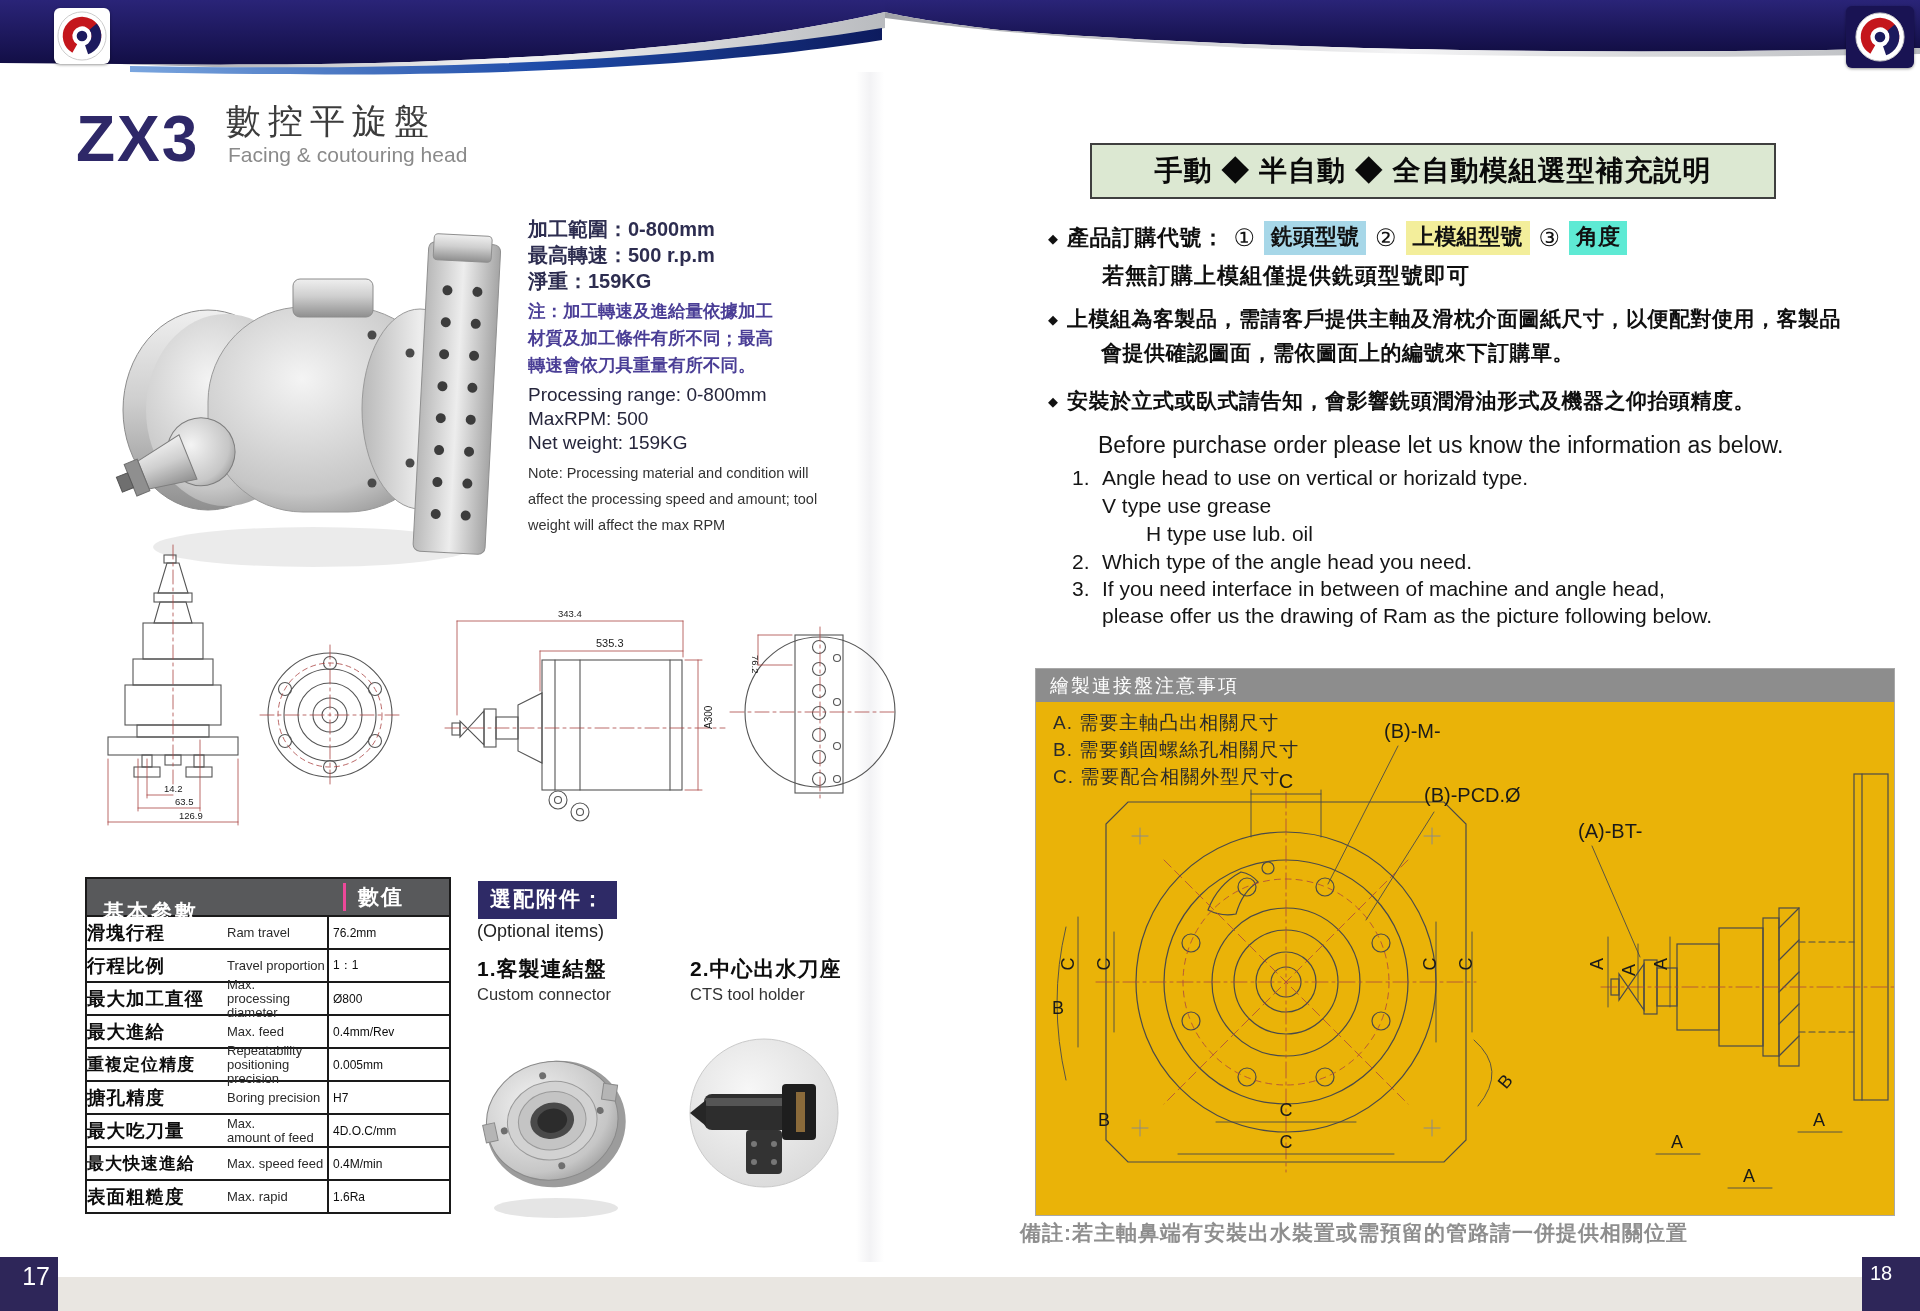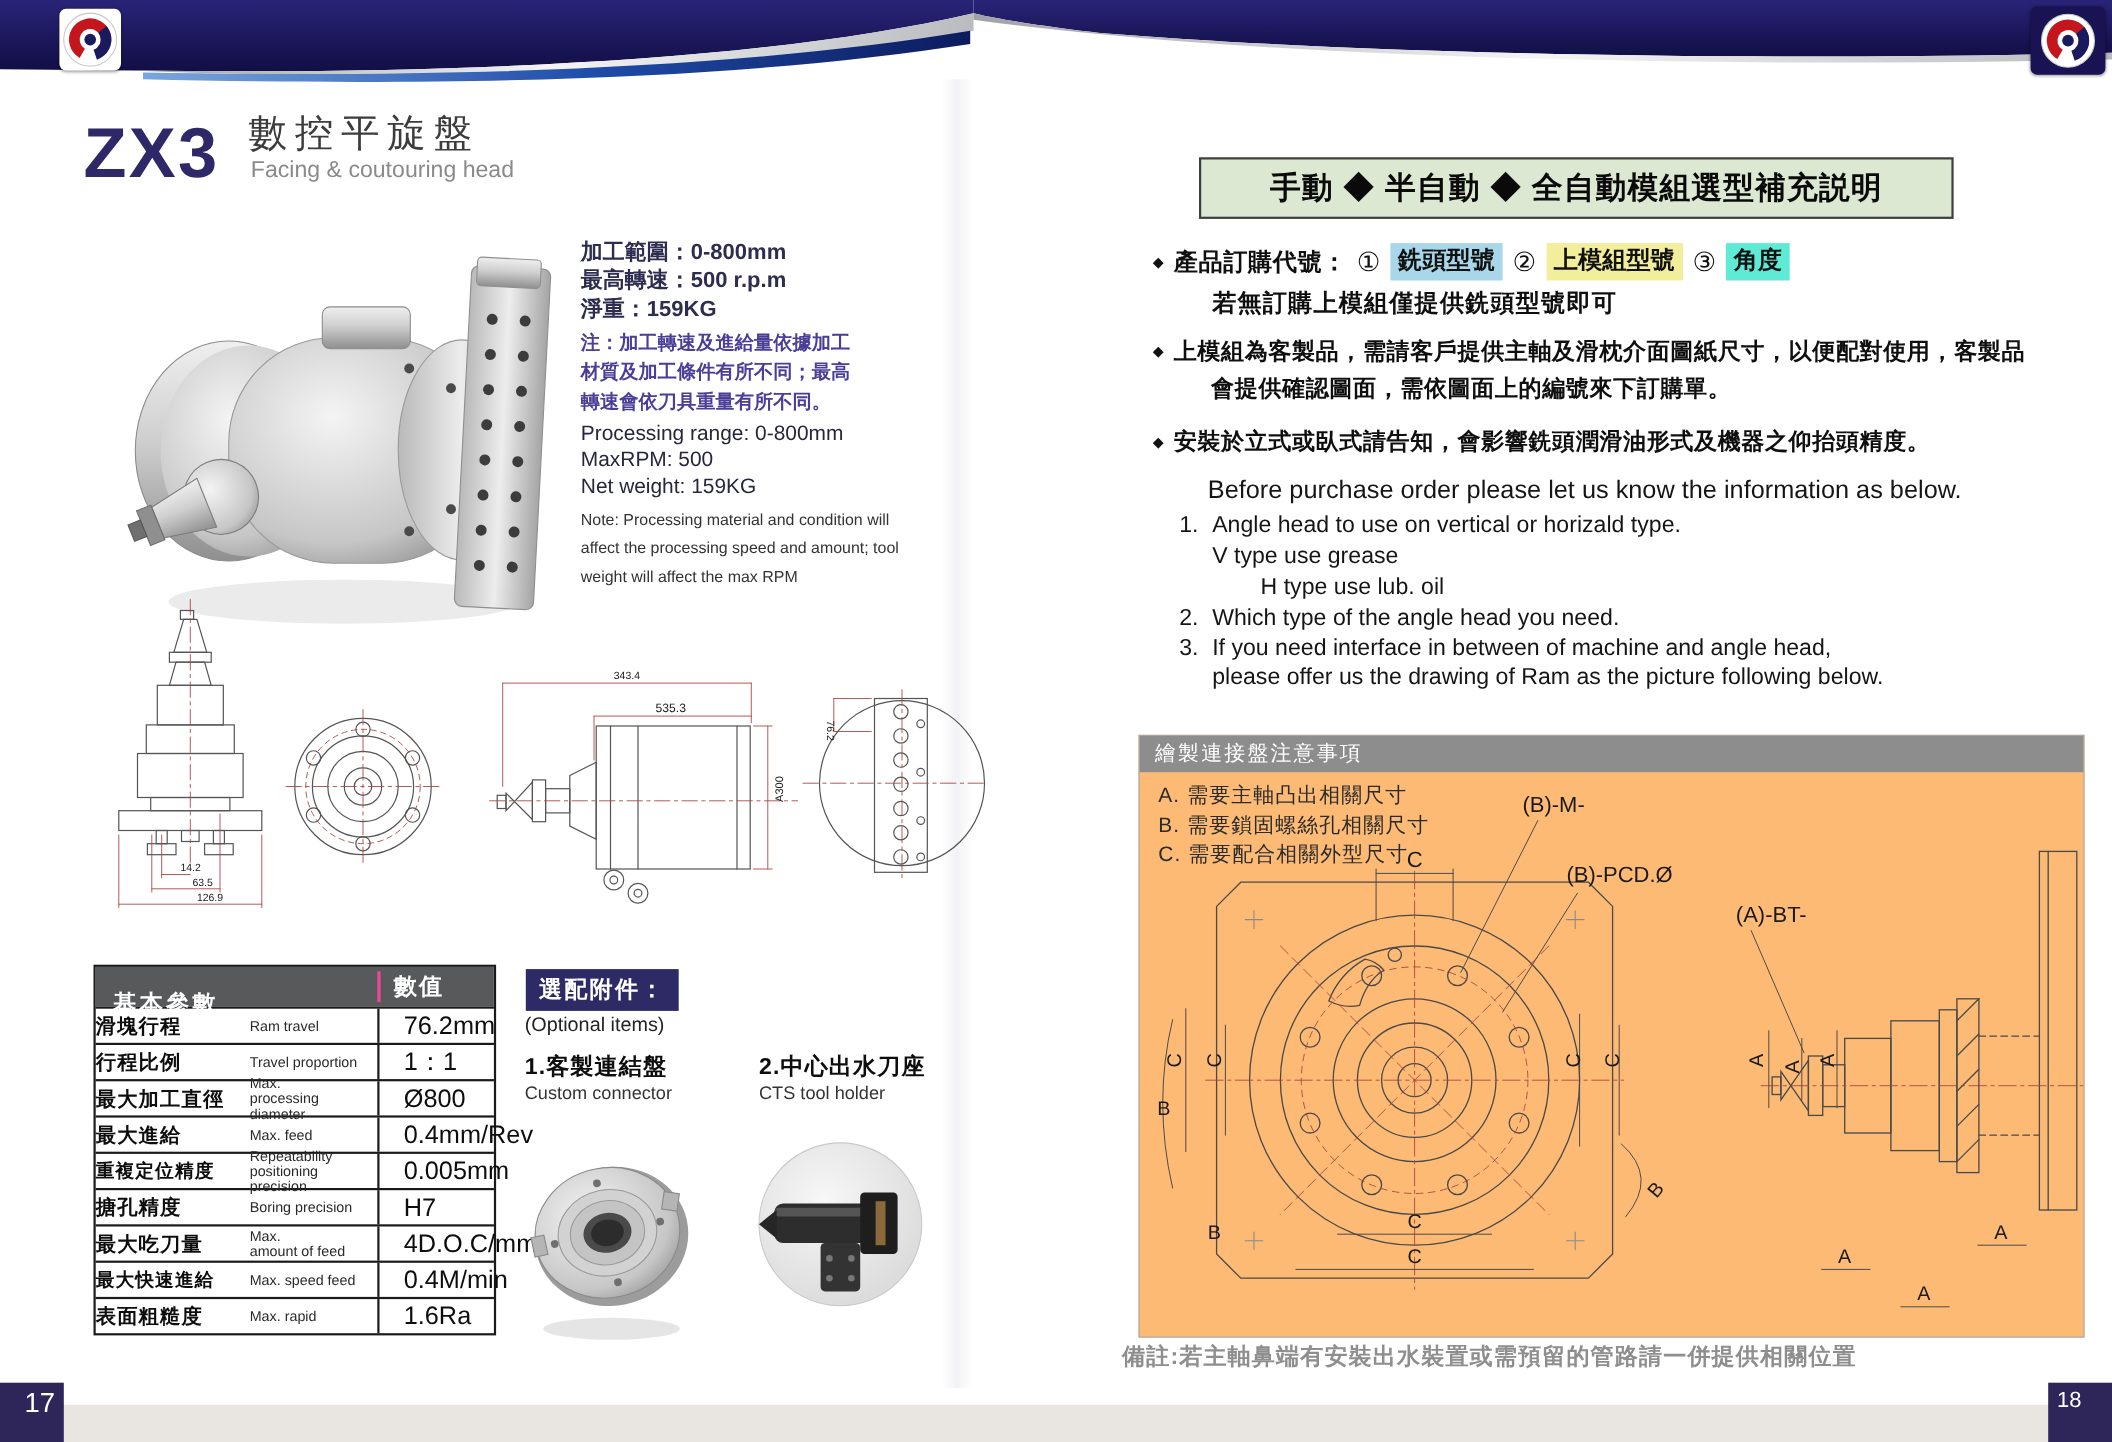--- a/index.html
+++ b/index.html
@@ -22,21 +22,21 @@
   .spec-en{left:528px;top:383px;font-size:19px;color:#26263c;line-height:24px;}
   .spec-note-en{left:528px;top:460px;font-size:14.5px;color:#333;line-height:26px;}
   
   .spec-table{left:85px;top:877px;width:362px;border:2px solid #1a1a1a;background:#fff;}
   .spec-table .thead{display:flex;height:36px;background:#58595b;color:#fff;font-weight:bold;align-items:center;font-size:21px;}
   .thead .c1{flex:1;padding-left:16px;letter-spacing:3px;margin-top:30px;}
   .thead .c2{width:106px;border-left:3px solid #ec4899;padding-left:12px;box-sizing:border-box;letter-spacing:2px;}
   .trow{display:flex;height:31px;border-top:2px solid #1a1a1a;align-items:center;}
   .trow .zh{width:140px;font-weight:bold;font-size:18.5px;color:#0d0d0d;letter-spacing:1px;}
   .trow .sub{flex:1;font-size:13px;color:#2a2a2a;white-space:pre-line;line-height:14px;}
-  .trow .val{width:106px;border-left:2px solid #1a1a1a;padding-left:22px;font-size:23px;color:#0d0d0d;
+  .trow .val{width:122px;border-left:2px solid #1a1a1a;padding-left:4px;font-size:12px;color:#0d0d0d;
              align-self:stretch;display:flex;align-items:center;box-sizing:border-box;}
   
   .opt-badge{left:478px;top:881px;background:#2e2a66;color:#fff;font-size:21px;font-weight:bold;
              padding:4px 12px 6px 12px;letter-spacing:2px;}
   .opt-sub{left:477px;top:921px;font-size:18px;color:#222;}
   .opt-t1{left:477px;top:955px;font-size:21px;font-weight:bold;color:#0d0d0d;letter-spacing:1px;}
   .opt-s1{left:477px;top:985px;font-size:16.5px;color:#333;}
   .opt-t2{left:690px;top:955px;font-size:21px;font-weight:bold;color:#0d0d0d;letter-spacing:1px;}
   .opt-s2{left:690px;top:985px;font-size:16.5px;color:#333;}
   
@@ -52,21 +52,21 @@
   .circ-num{font-size:24px;font-weight:normal;}
   .chip{padding:1px 7px 3px 7px;font-size:22px;font-weight:bold;}
   .b1-l2{left:1102px;top:261px;font-size:22px;font-weight:bold;color:#0f0f0f;letter-spacing:1px;}
   .b2{left:1048px;top:305px;}
   .b2-l2{left:1101px;top:339px;font-size:21px;font-weight:bold;color:#0f0f0f;letter-spacing:0.5px;}
   .b3{left:1048px;top:387px;}
   .en-head{left:1098px;top:432px;font-size:23px;color:#151515;}
   .en-num{font-size:21px;color:#151515;}
   .en-line{font-size:21px;color:#151515;}
   
-  .draw-box{left:1035px;top:668px;width:860px;height:548px;border:1px solid #a8a8a8;background:#fdba74;box-sizing:border-box;}
+  .draw-box{left:1035px;top:668px;width:860px;height:548px;border:1px solid #a8a8a8;background:#eab308;box-sizing:border-box;}
   .draw-box .bar{height:33px;background:#8d8d8d;color:#fff;font-size:19px;line-height:33px;padding-left:14px;letter-spacing:2px;}
   .note-abc{position:absolute;left:17px;font-size:19px;color:#2b2b2b;letter-spacing:1px;}
   .foot-note{left:1020px;top:1219px;font-size:21px;font-weight:bold;color:#8e8e8e;letter-spacing:1px;}
   
   .bot-strip{left:0;top:1277px;width:1920px;height:34px;background:#e9e6e1;}
   .pg-left{left:0;top:1257px;width:58px;height:54px;background:#2e2659;color:#fff;font-size:25px;
            text-align:right;padding:5px 8px 0 0;box-sizing:border-box;}
   .pg-right{left:1862px;top:1257px;width:58px;height:54px;background:#2e2659;color:#fff;font-size:20px;
            text-align:left;padding:5px 0 0 8px;box-sizing:border-box;}
   svg text{font-family:"Liberation Sans",sans-serif;}

